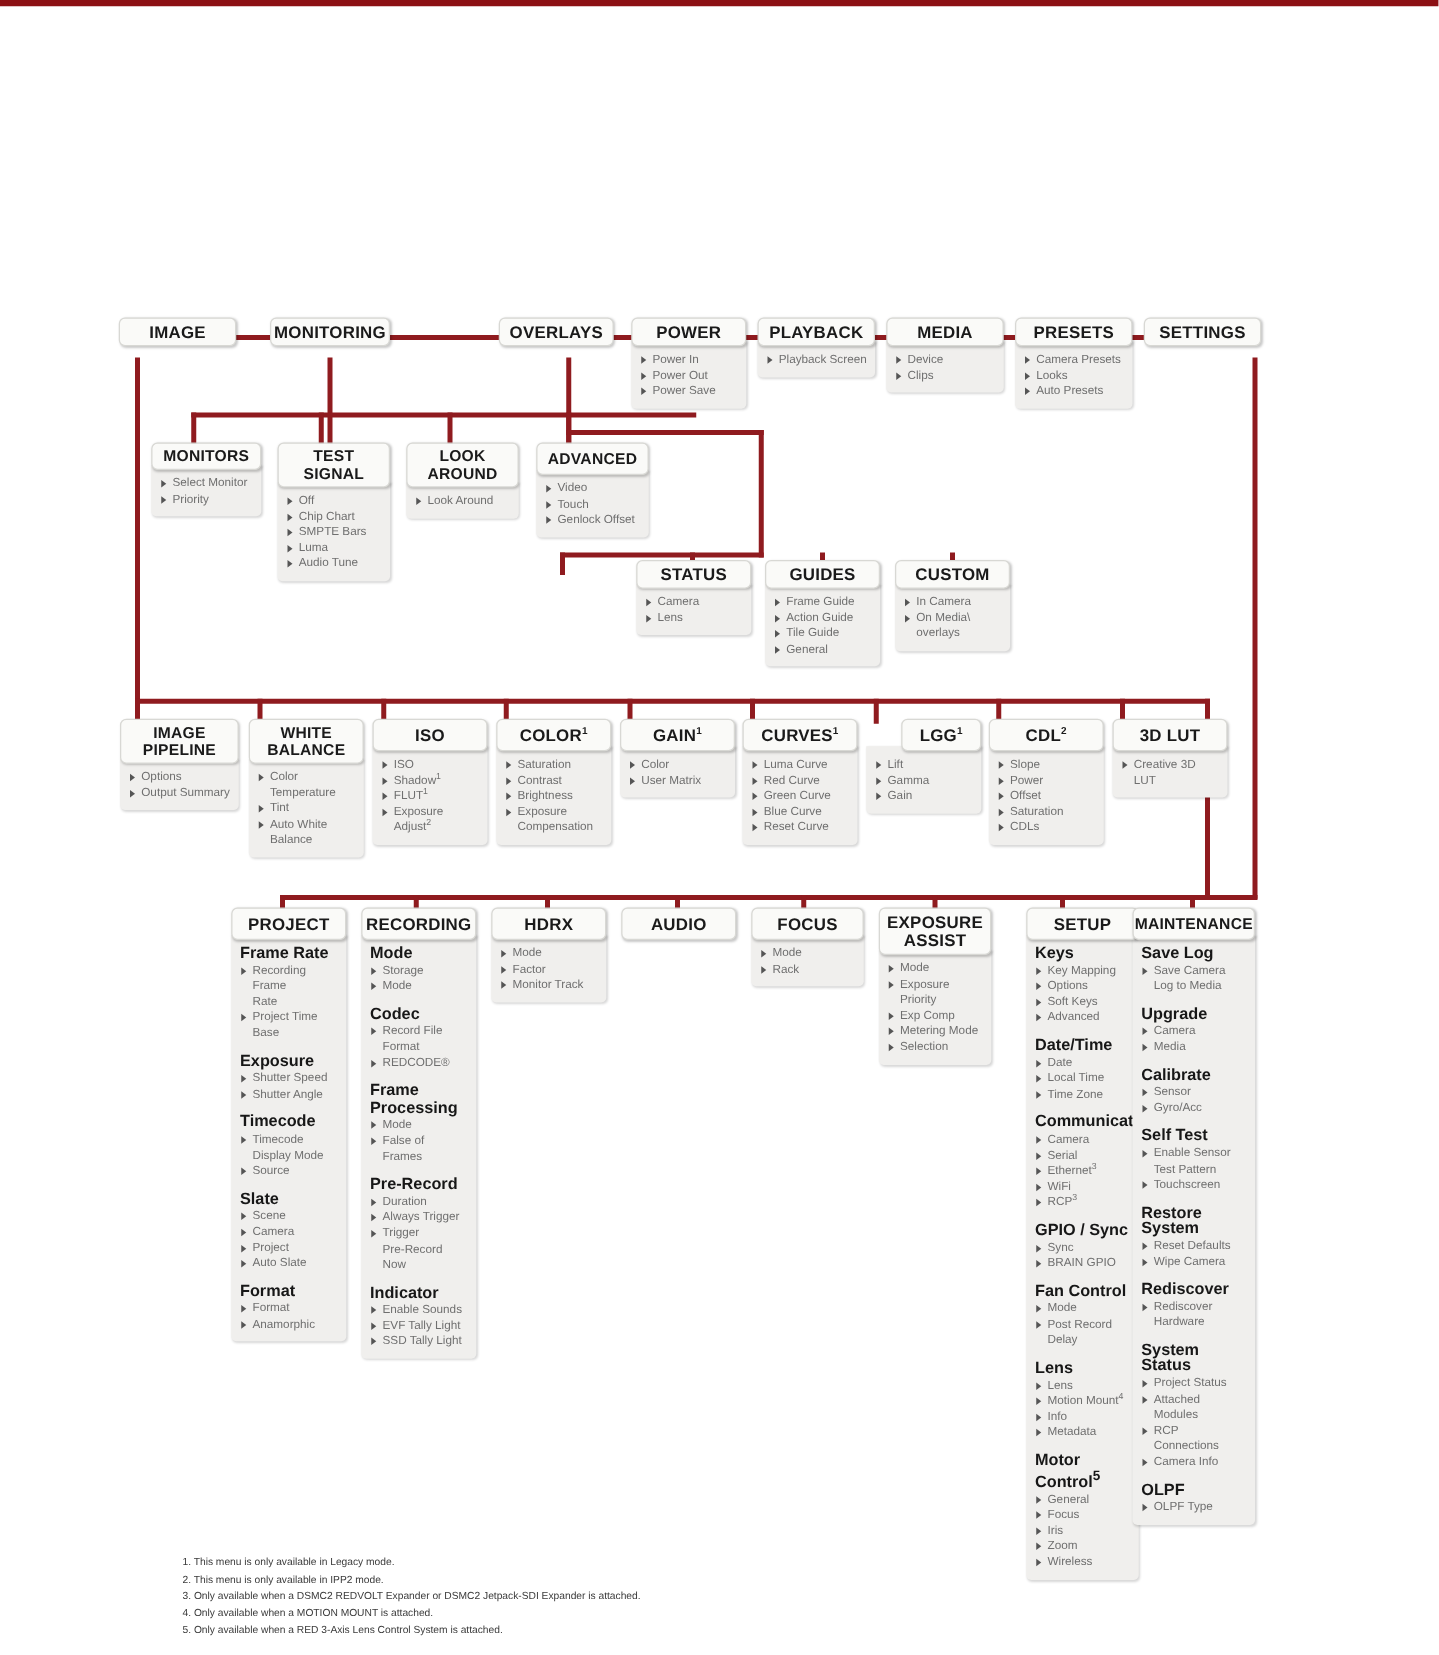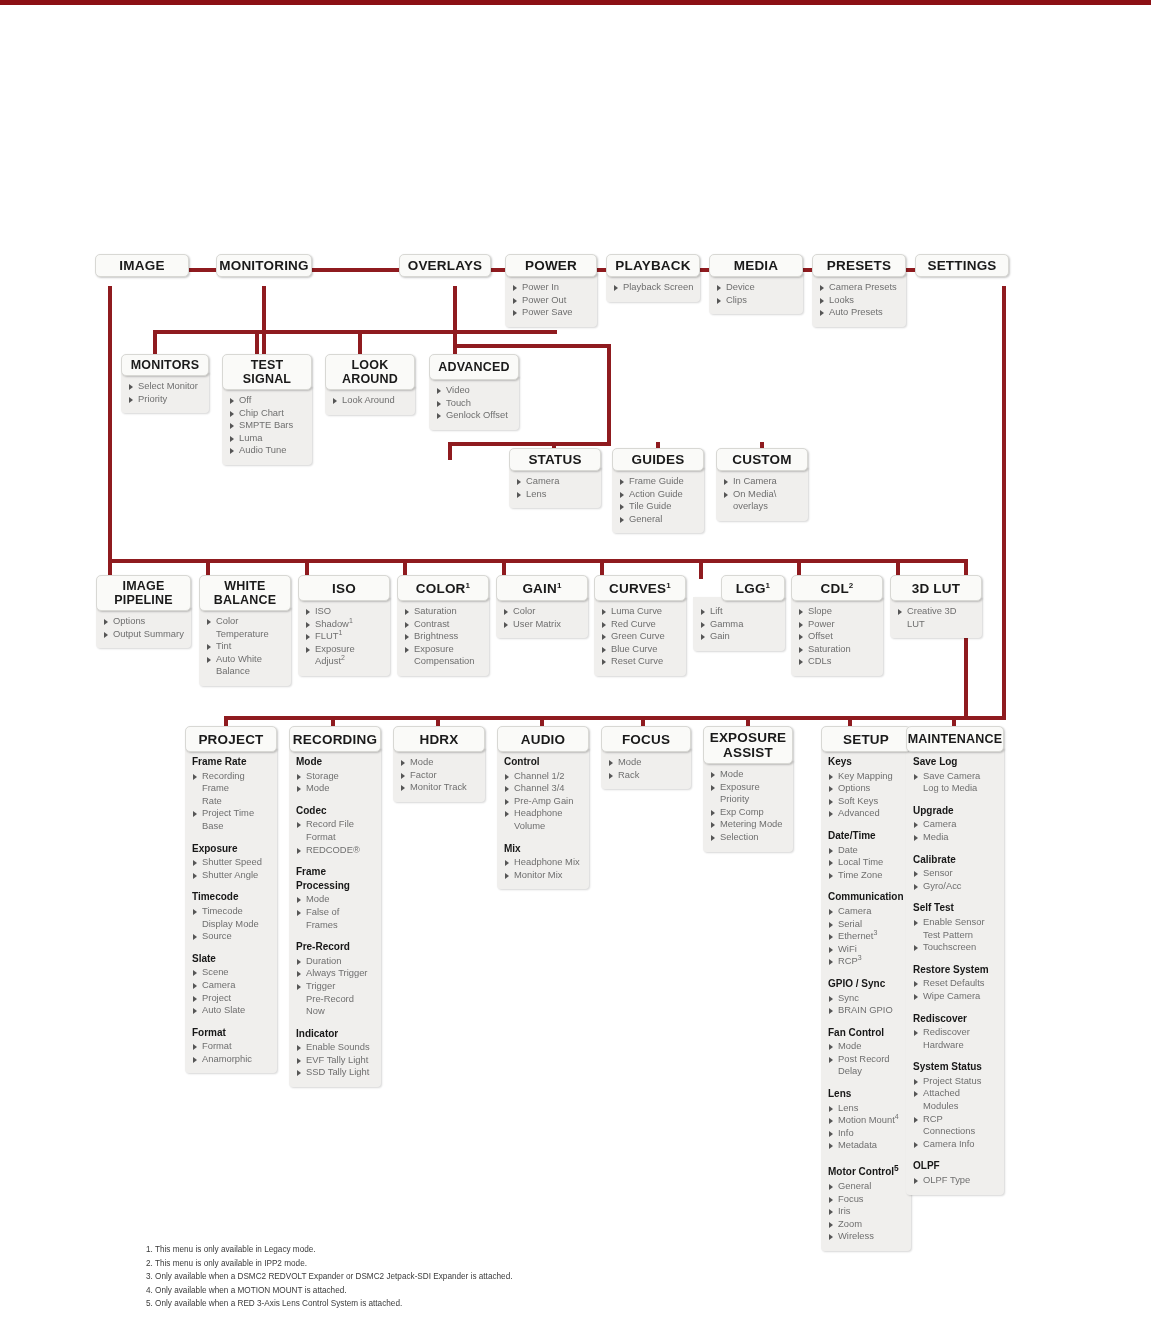--- a/index.html
+++ b/index.html
@@ -53,21 +53,21 @@
   .node .body {
     position: relative;
     margin-top: -4px;
     background: #f0efed;
     border-radius: 0 0 4px 4px;
     box-shadow: 1px 1px 2px rgba(0,0,0,0.16);
     padding: 8px 6px 8px 6px;
     z-index: 1;
   }
   .grp {
-    font-size: 10px;
+    font-size: 13px;
     font-weight: bold;
     color: #171717;
     margin: 0 0 1px 1px;
     line-height: 12.6px;
   }
   .grp.sp { margin-top: 10px; }
   .it {
     position: relative;
     font-size: 9.4px;
     color: #6f6f6f;
@@ -428,31 +428,20 @@
     <div class="hdr t1" style="height:26px;">HDRX</div>
     <div class="body">
       <div class="it">Mode</div>
       <div class="it">Factor</div>
       <div class="it">Monitor Track</div>
     </div>
   </div>
 
   <div class="node" style="left:497px;top:726px;width:92px;">
     <div class="hdr t1" style="height:26px;">AUDIO</div>
-    <div class="body">
-      <div class="grp">Control</div>
-      <div class="it">Channel 1/2</div>
-      <div class="it">Channel 3/4</div>
-      <div class="it">Pre-Amp Gain</div>
-      <div class="it">Headphone</div>
-      <div class="it nobullet" style="padding-left: 11px; --nb: 1;">Volume</div>
-      <div class="grp sp">Mix</div>
-      <div class="it">Headphone Mix</div>
-      <div class="it">Monitor Mix</div>
-    </div>
   </div>
 
   <div class="node" style="left:601px;top:726px;width:90px;">
     <div class="hdr t1" style="height:26px;">FOCUS</div>
     <div class="body">
       <div class="it">Mode</div>
       <div class="it">Rack</div>
     </div>
   </div>
 

